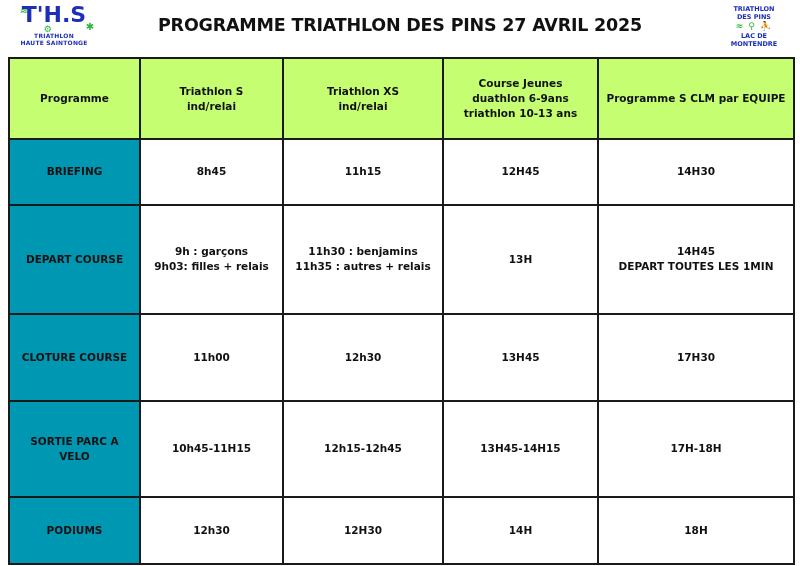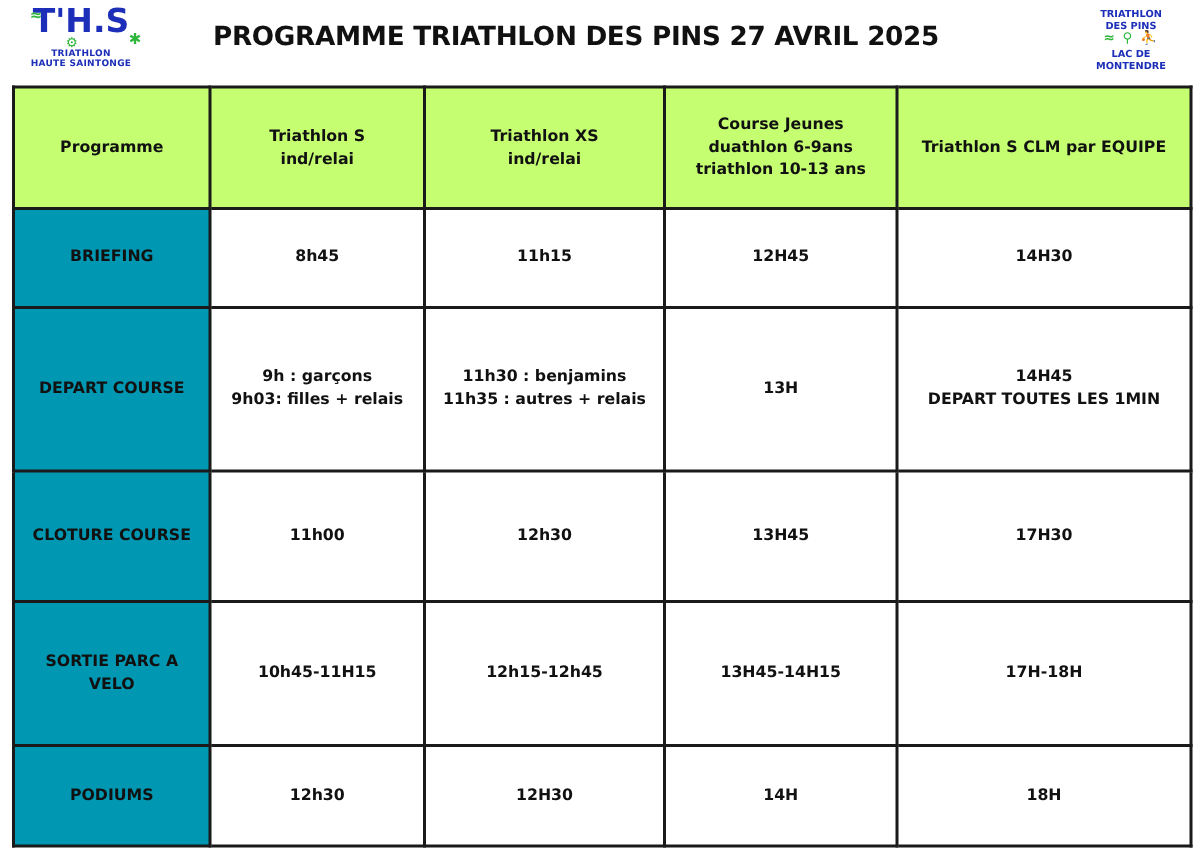--- a/index.html
+++ b/index.html
@@ -35,21 +35,21 @@
       margin-top: 4px; letter-spacing: 0.2px;
     }
     .logo-right {
       position: absolute; left: 722px; top: 5px; width: 64px; text-align: center;
       color: #1d2fb8; font-weight: bold; font-size: 6.5px; line-height: 8px;
     }
     .logo-right .icons { color: #2db63a; font-size: 9px; line-height: 11px; letter-spacing: 1px; }
 
     
     .title {
-      position: absolute; left: 134px; top: 12px; width: 500px; text-align: center;
+      position: absolute; left: 150px; top: 12px; width: 500px; text-align: center;
       font-family: "DejaVu Sans", sans-serif; font-weight: bold; font-size: 17.5px;
       color: #111111; letter-spacing: -0.2px; line-height: 26px;
     }
 
     
     table.schedule {
       position: absolute; left: 8px; top: 57px; width: 785px; height: 508px;
       border-collapse: collapse; table-layout: fixed;
       border: 2.5px solid #111111;
     }
@@ -115,21 +115,21 @@
     <thead>
       <tr>
         <th>Programme</th>
         <th>Triathlon S
 ind/relai</th>
         <th>Triathlon XS
 ind/relai</th>
         <th>Course Jeunes
 duathlon 6-9ans
 triathlon 10-13 ans</th>
-        <th>Triathlon S CLM par EQUIPE</th>
+        <th>Programme S CLM par EQUIPE</th>
       </tr>
     </thead>
     <tbody>
       <tr class="r2">
         <th>BRIEFING</th>
         <td>8h45</td>
         <td>11h15</td>
         <td>12H45</td>
         <td>14H30</td>
       </tr>

